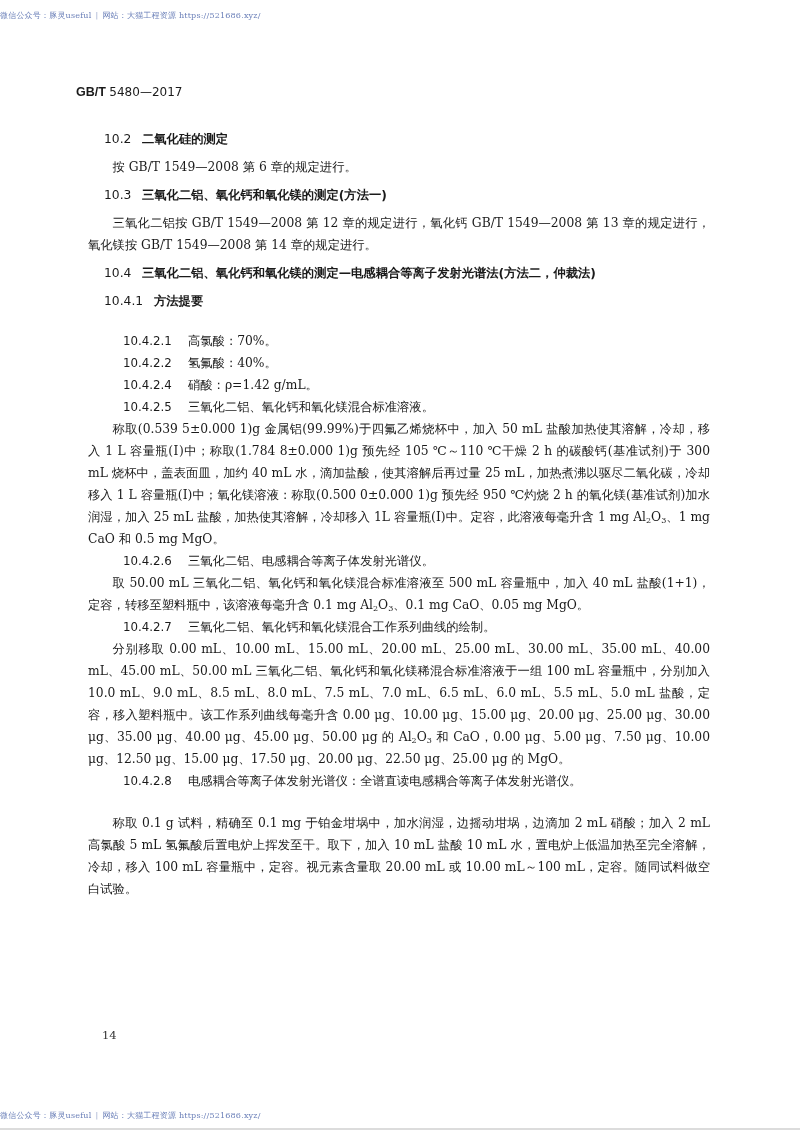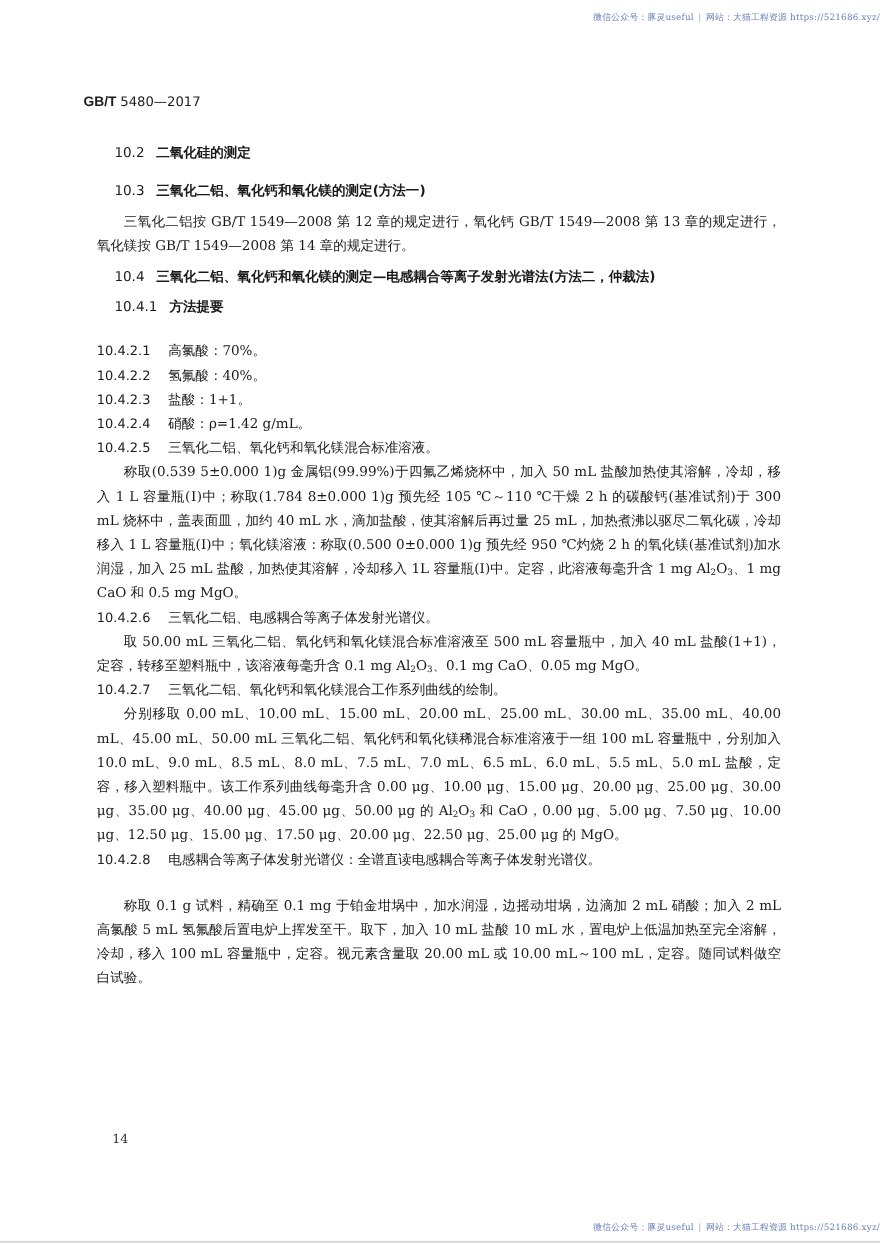--- a/index.html
+++ b/index.html
@@ -1,35 +1,35 @@
 <!DOCTYPE html>
 <html><head>
 <meta charset="utf-8">
 <style>
   html, body { margin: 0; padding: 0; background: #ffffff; }
   body { width: 800px; height: 1132px; position: relative; overflow: hidden;
          font-family: "DejaVu Serif", "Liberation Serif", serif; color: #1a1a1a; }
-  .watermark { position: absolute; left: 0; width: 800px; text-align: right;
+  .watermark { position: absolute; left: 0; width: 800px; text-align: left;
                font-family: "DejaVu Serif", "Liberation Serif", serif;
                font-size: 8px; color: #6a7fb8; letter-spacing: 0.2px; }
   .watermark .sep { color: #9aa8cc; margin: 0 4px; }
   .wm-top { top: 10px; }
   .wm-bottom { top: 1110px; }
   .bottom-line { position: absolute; left: 0; top: 1128px; width: 800px; height: 2px; background: #dcdcdc; }
   .std-code { position: absolute; left: 76px; top: 85px; font-size: 12.5px;
               font-family: "Liberation Sans", "DejaVu Sans", sans-serif; font-weight: bold; }
   .std-code .num { font-weight: normal; font-family: "DejaVu Sans", sans-serif; font-size: 12px; }
   .content { position: absolute; left: 88px; top: 128px; width: 622px; font-size: 12.3px; line-height: 22px; }
   .h { font-family: "DejaVu Sans", "Liberation Sans", sans-serif; font-weight: bold; font-size: 12.3px; margin: 0; }
   .h .no { font-weight: normal; font-family: "DejaVu Sans", sans-serif; display: inline-block; margin-left: 16px; }
   .h2 .no { width: 38px; }
   .h3 .no { width: 50px; }
   .p { margin: 0; text-indent: 24.6px; text-align: justify; }
   .item { margin: 0; }
-  .item .no { font-family: "DejaVu Sans", sans-serif; font-size: 11.8px; display: inline-block; width: 65px; }
+  .item .no { font-family: "DejaVu Sans", sans-serif; font-size: 11.8px; display: inline-block; width: 65px; margin-left: 35px; }
   .gap-s { height: 6px; }
   .gap-m { height: 10px; }
   .page-num { position: absolute; left: 102px; top: 1028px; font-size: 11.5px; color: #333; }
   sub { font-size: 8px; vertical-align: -2px; line-height: 0; }
 </style>
 </head>
 <body>
 
 <div class="watermark wm-top">
   <span>微信公众号：豚灵useful</span><span class="sep">|</span><span>网站：大猫工程资源 https://521686.xyz/</span>
@@ -37,39 +37,39 @@
 
 <div class="std-code">
   <span>GB/T</span>
   <span class="num">5480—2017</span>
 </div>
 
 <div class="content">
 
   <p class="h h2"><span class="no">10.2</span><span>二氧化硅的测定</span></p>
   <div class="gap-s"></div>
+  <p class="p">按 GB/T 1549—2008 第 6 章的规定进行。</p>
   <div class="gap-s"></div>
 
   <p class="h h2"><span class="no">10.3</span><span>三氧化二铝、氧化钙和氧化镁的测定(方法一)</span></p>
   <div class="gap-s"></div>
   <p class="p">三氧化二铝按 GB/T 1549—2008 第 12 章的规定进行，氧化钙 GB/T 1549—2008 第 13 章的规定进行，氧化镁按 GB/T 1549—2008 第 14 章的规定进行。</p>
   <div class="gap-s"></div>
 
   <p class="h h2"><span class="no">10.4</span><span>三氧化二铝、氧化钙和氧化镁的测定—电感耦合等离子发射光谱法(方法二，仲裁法)</span></p>
   <div class="gap-s"></div>
 
   <p class="h h3"><span class="no">10.4.1</span><span>方法提要</span></p>
   <div class="gap-s"></div>
   <div class="gap-s"></div>
 
   <div class="gap-s"></div>
 
   <p class="item"><span class="no">10.4.2.1</span><span>高氯酸：70%。</span></p>
   <p class="item"><span class="no">10.4.2.2</span><span>氢氟酸：40%。</span></p>
-  <p class="item"><span class="no">10.4.2.3</span><span>盐酸：1+1。</span></p>
   <p class="item"><span class="no">10.4.2.4</span><span>硝酸：ρ=1.42 g/mL。</span></p>
   <p class="item"><span class="no">10.4.2.5</span><span>三氧化二铝、氧化钙和氧化镁混合标准溶液。</span></p>
   <p class="p"><span>称取(0.539 5±0.000 1)g 金属铝(99.99%)于四氟乙烯烧杯中，加入 50 mL 盐酸加热使其溶解，冷却，移入 1 L 容量瓶(Ⅰ)中；称取(1.784 8±0.000 1)g 预先经 105 ℃～110 ℃干燥 2 h 的碳酸钙(基准试剂)于 300 mL 烧杯中，盖表面皿，加约 40 mL 水，滴加盐酸，使其溶解后再过量 25 mL，加热煮沸以驱尽二氧化碳，冷却移入 1 L 容量瓶(Ⅰ)中；氧化镁溶液：称取(0.500 0±0.000 1)g 预先经 950 ℃灼烧 2 h 的氧化镁(基准试剂)加水润湿，加入 25 mL 盐酸，加热使其溶解，冷却移入 1L 容量瓶(Ⅰ)中。定容，此溶液每毫升含 1 mg Al</span><sub>2</sub><span>O</span><sub>3</sub><span>、1 mg CaO 和 0.5 mg MgO。</span></p>
 
   <p class="item"><span class="no">10.4.2.6</span><span>三氧化二铝、电感耦合等离子体发射光谱仪。</span></p>
   <p class="p"><span>取 50.00 mL 三氧化二铝、氧化钙和氧化镁混合标准溶液至 500 mL 容量瓶中，加入 40 mL 盐酸(1+1)，定容，转移至塑料瓶中，该溶液每毫升含 0.1 mg Al</span><sub>2</sub><span>O</span><sub>3</sub><span>、0.1 mg CaO、0.05 mg MgO。</span></p>
 
   <p class="item"><span class="no">10.4.2.7</span><span>三氧化二铝、氧化钙和氧化镁混合工作系列曲线的绘制。</span></p>
   <p class="p"><span>分别移取 0.00 mL、10.00 mL、15.00 mL、20.00 mL、25.00 mL、30.00 mL、35.00 mL、40.00 mL、45.00 mL、50.00 mL 三氧化二铝、氧化钙和氧化镁稀混合标准溶液于一组 100 mL 容量瓶中，分别加入 10.0 mL、9.0 mL、8.5 mL、8.0 mL、7.5 mL、7.0 mL、6.5 mL、6.0 mL、5.5 mL、5.0 mL 盐酸，定容，移入塑料瓶中。该工作系列曲线每毫升含 0.00 μg、10.00 μg、15.00 μg、20.00 μg、25.00 μg、30.00 μg、35.00 μg、40.00 μg、45.00 μg、50.00 μg 的 Al</span><sub>2</sub><span>O</span><sub>3</sub><span> 和 CaO，0.00 μg、5.00 μg、7.50 μg、10.00 μg、12.50 μg、15.00 μg、17.50 μg、20.00 μg、22.50 μg、25.00 μg 的 MgO。</span></p>
 

